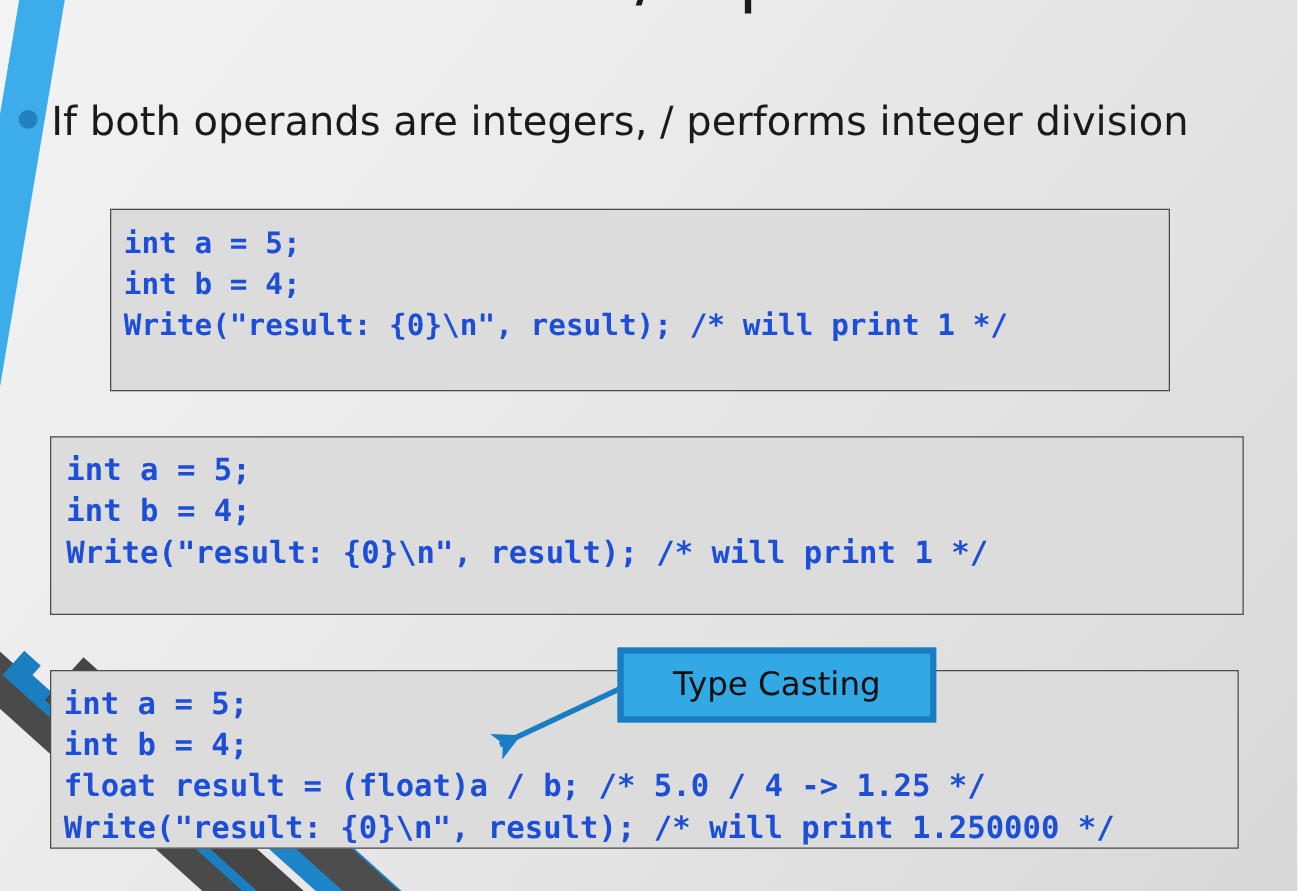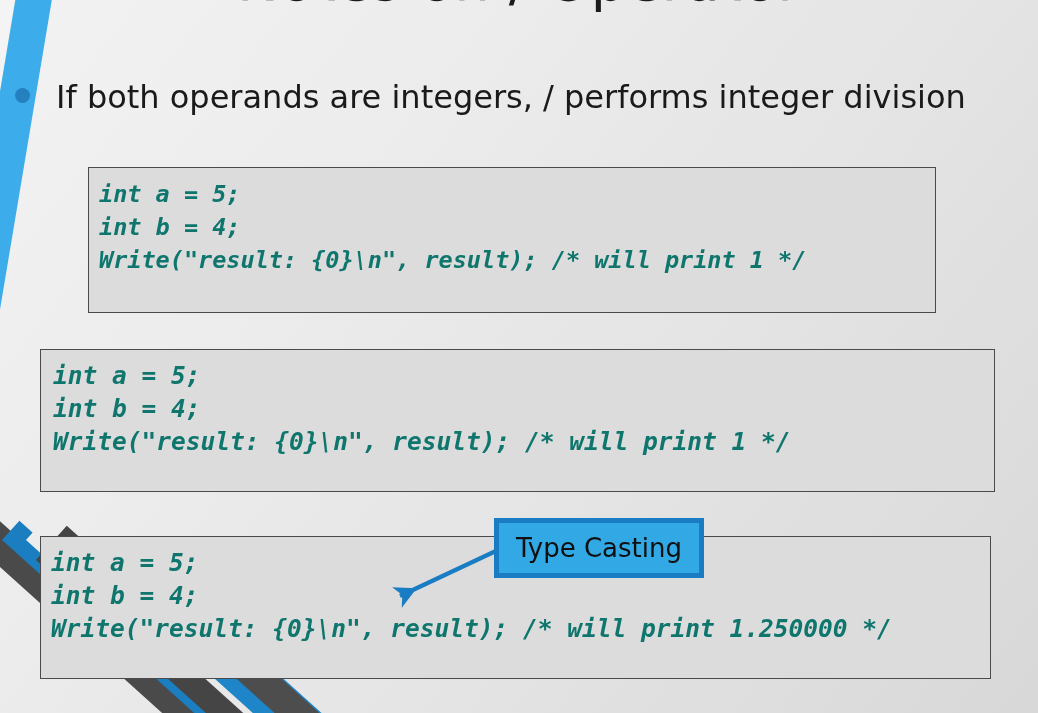--- a/index.html
+++ b/index.html
@@ -127,39 +127,38 @@
     font-weight: 400;
     color: #1a1a1a;
     letter-spacing: 0.5px;
     white-space: nowrap;
     font-family: "DejaVu Sans", sans-serif;
   }
 
   
   .bullet-line {
     position: absolute;
-    left: 56px;
+    left: 41px;
     top: 78px;
     font-size: 32px;
     color: #1a1a1a;
     white-space: nowrap;
     font-family: "DejaVu Sans", sans-serif;
   }
 
   
   .code-box {
     position: absolute;
     background: #dcdcdc;
     border: 1.5px solid #4a4a4a;
     box-sizing: border-box;
     font-family: "DejaVu Sans Mono", monospace;
     font-weight: bold;
-    color: #0f766e;
+    color: #1d4ed8;
     overflow: hidden;
-    font-style: italic;
   }
   .code-line {
     white-space: pre;
     line-height: 1.0;
   }
 
   #code-box-1 {
     left: 88px;
     top: 167px;
     width: 848px;
@@ -187,21 +186,21 @@
     padding: 9px 0 0 10px;
     font-size: 24.5px;
   }
   #code-box-3 .code-line { line-height: 33px; }
 
   
   .callout-box {
     position: absolute;
     left: 494px;
     top: 518px;
-    width: 210px;
+    width: 255px;
     height: 60px;
     background: #32a8e4;
     border: 5px solid #1a7dc4;
     box-sizing: border-box;
     display: flex;
     align-items: center;
     justify-content: center;
     font-family: "DejaVu Sans", sans-serif;
     font-size: 26px;
     color: #101010;
@@ -245,20 +244,21 @@
 
   <div class="code-box" id="code-box-2">
     <div class="code-line">int a = 5;</div>
     <div class="code-line">int b = 4;</div>
     <div class="code-line">Write("result: {0}\n", result); /* will print 1 */</div>
   </div>
 
   <div class="code-box" id="code-box-3">
     <div class="code-line">int a = 5;</div>
     <div class="code-line">int b = 4;</div>
+    <div class="code-line">float result = (float)a / b; /* 5.0 / 4 -&gt; 1.25 */</div>
     <div class="code-line">Write("result: {0}\n", result); /* will print 1.250000 */</div>
   </div>
 
   <svg class="callout-arrow" viewBox="0 0 112 54">
     <defs>
       <marker id="arrowhead" markerWidth="6" markerHeight="6" refX="4.6" refY="3" orient="auto" markerUnits="strokeWidth">
         <path d="M5.4,0.3 L0.2,3 L5.4,5.7 L4.0,3 Z" fill="#1a7dc4"></path>
       </marker>
     </defs>
     <line x1="110" y1="2" x2="12" y2="48" stroke="#1a7dc4" stroke-width="4.2" marker-end="url(#arrowhead)"></line>

